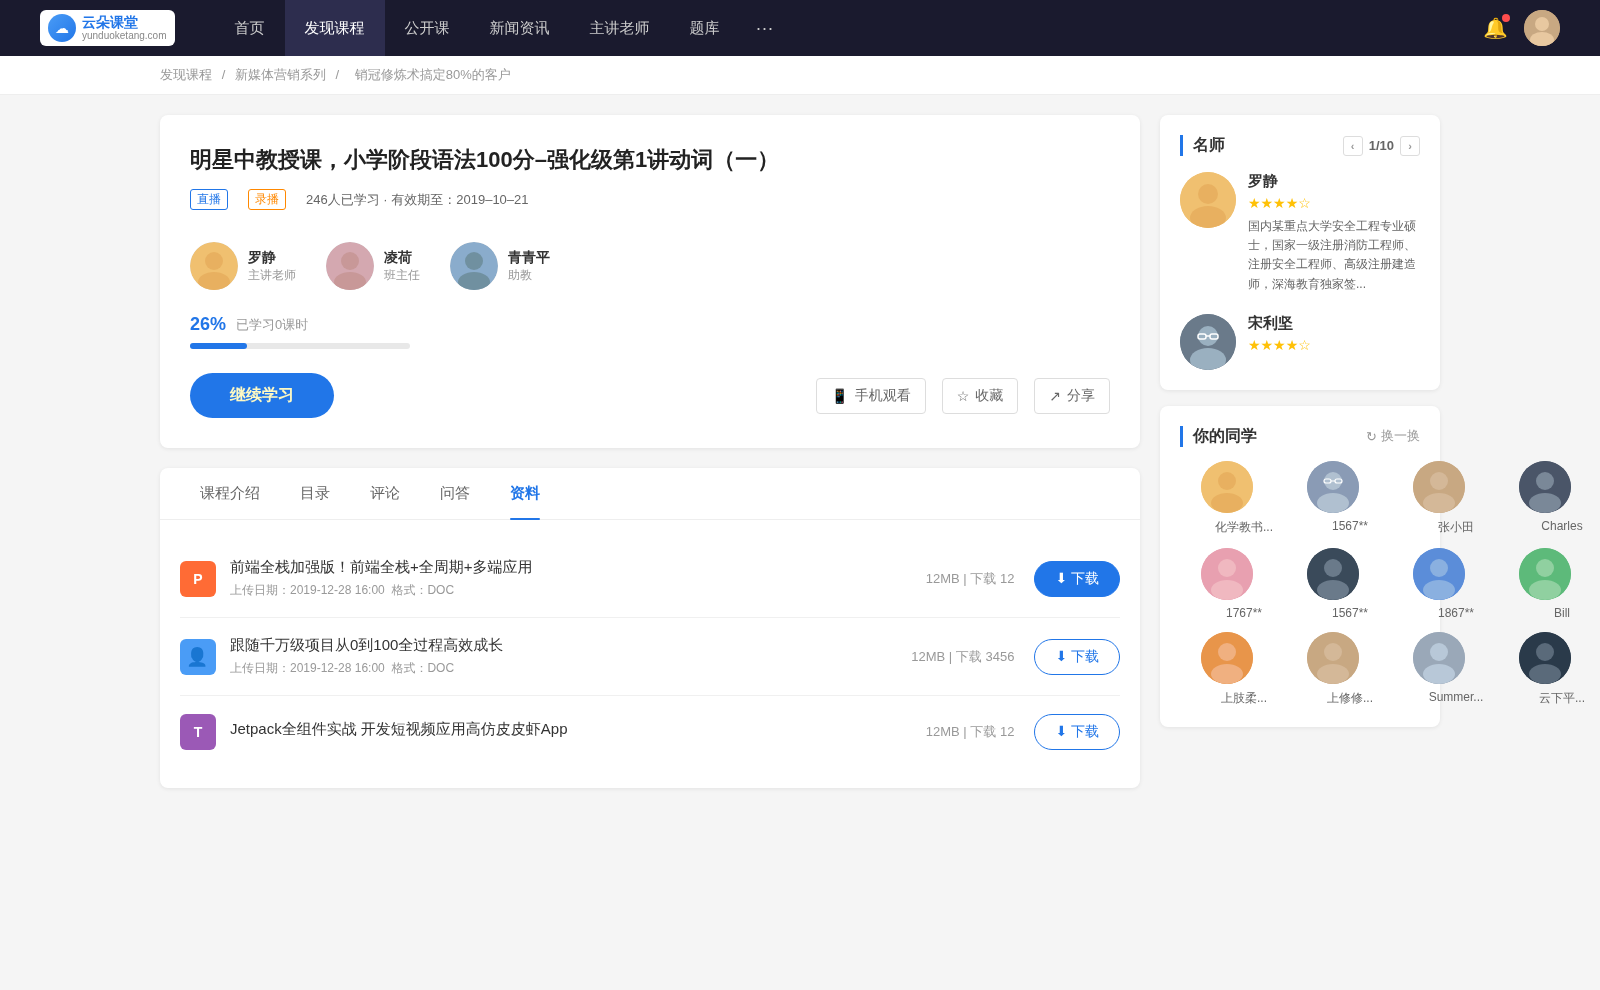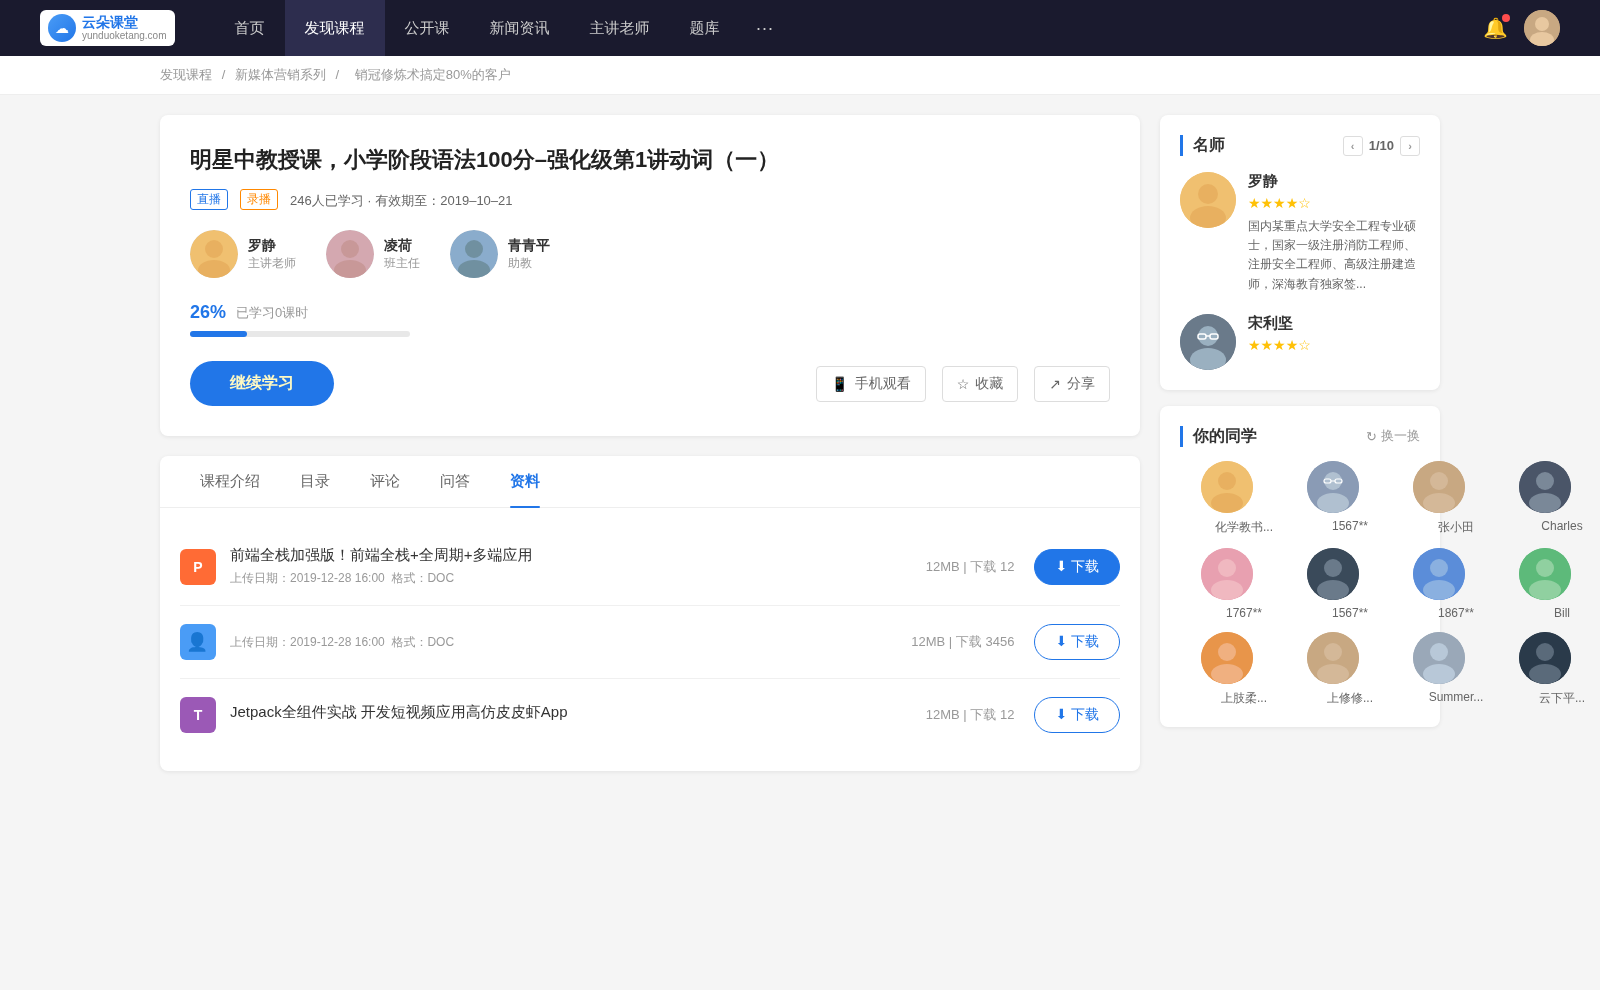--- a/index.html
+++ b/index.html
@@ -28,21 +28,21 @@
     .breadcrumb span { margin: 0 6px; }
 
     
     .main-layout { display: flex; max-width: 1320px; margin: 20px auto; gap: 20px; padding: 0 20px; }
     .content-area { flex: 1; min-width: 0; }
     .sidebar-area { width: 280px; flex-shrink: 0; }
 
     
     .course-card { background: #fff; border-radius: 8px; padding: 30px; margin-bottom: 20px; box-shadow: 0 1px 4px rgba(0,0,0,0.08); }
     .course-title { font-size: 22px; font-weight: bold; color: #222; margin-bottom: 14px; }
-    .course-meta { display: flex; align-items: flex-end; gap: 12px; margin-bottom: 20px; color: #666; font-size: 13px; }
+    .course-meta { display: flex; align-items: center; gap: 20px; margin-bottom: 32px; color: #666; font-size: 13px; }
     .tag { border: 1px solid #2176e8; color: #2176e8; border-radius: 3px; padding: 1px 6px; font-size: 12px; }
     .tag.orange { border-color: #ff8800; color: #ff8800; }
     .teachers { display: flex; gap: 30px; margin-bottom: 24px; }
     .teacher { display: flex; align-items: center; gap: 10px; }
     .teacher-avatar { width: 48px; height: 48px; border-radius: 50%; background: #ddd; overflow: hidden; display: flex; align-items: center; justify-content: center; }
     .teacher-info .name { font-weight: bold; font-size: 14px; color: #333; }
     .teacher-info .role { font-size: 12px; color: #999; }
     .progress-area { margin-bottom: 24px; }
     .progress-text { display: flex; align-items: center; gap: 10px; margin-bottom: 8px; }
     .progress-pct { font-size: 18px; font-weight: bold; color: #2176e8; }
@@ -248,20 +248,21 @@
           </div>
           <div class="file-stats">
             <span>12MB</span> | <span>下载 12</span>
           </div>
           <button class="btn-download filled">⬇ 下载</button>
         </div>
 
         <div class="file-item">
           <div class="file-icon blue" style="font-size:18px;">👤</div>
           <div class="file-info">
+            <div class="file-name">跟随千万级项目从0到100全过程高效成长</div>
             <div class="file-meta">
               <span>上传日期：2019-12-28  16:00</span>&nbsp;&nbsp;<span>格式：DOC</span>
             </div>
           </div>
           <div class="file-stats">
             <span>12MB</span> | <span>下载 3456</span>
           </div>
           <button class="btn-download">⬇ 下载</button>
         </div>
 

